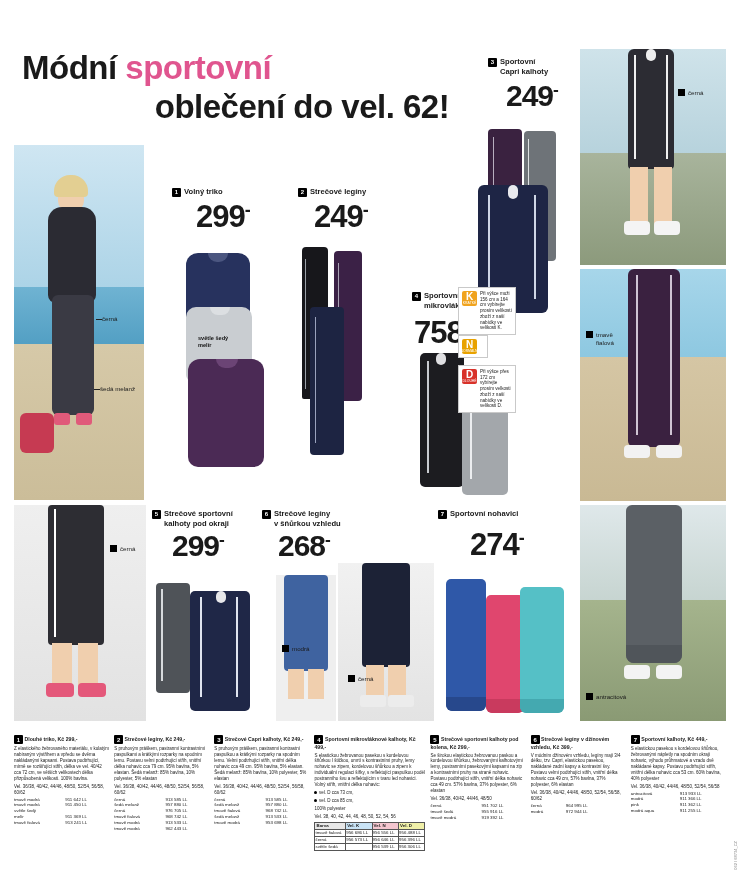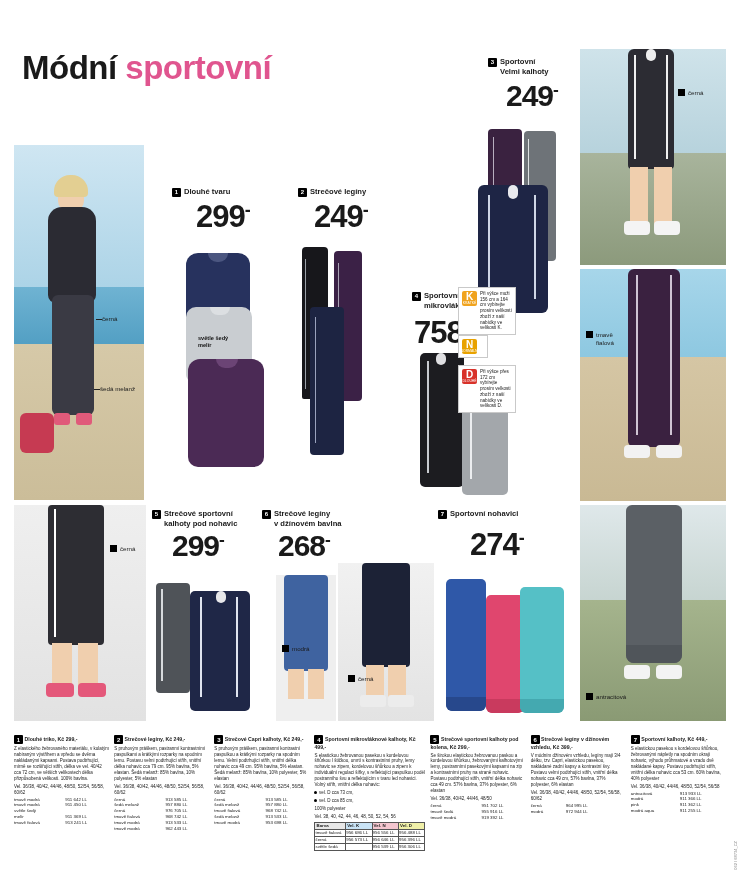--- a/index.html
+++ b/index.html
@@ -123,20 +123,21 @@
   }
   .divider { position:absolute; background:#fff; }
 </style>
 </head>
 <body>
 
 <div class="page">
 
   <div class="headline">
     <span>Módní </span><span class="pink">sportovní</span>
+    <span class="l2">oblečení do vel. 62!</span>
   </div>
 
   <div class="photo sea" style="left:14px; top:110px; width:130px; height:355px;">
 
     <div class="abs" style="left:0;top:0;width:100%;height:44%;background:linear-gradient(#cfe6f2,#a9d2e6);"></div>
     <div class="abs" style="left:0;top:40%;width:100%;height:18%;background:linear-gradient(#6fb3d2,#4f9dc2);"></div>
     <div class="abs" style="left:0;top:56%;width:100%;height:44%;background:linear-gradient(#d6c9a8,#cbbd99);"></div>
 
     <div class="abs" style="left:44px;top:36px;width:26px;height:30px;background:#f0cfae;border-radius:13px 13px 10px 10px;"></div>
     <div class="abs" style="left:40px;top:30px;width:34px;height:22px;background:#e3cf92;border-radius:16px 16px 4px 4px;"></div>
@@ -145,21 +146,21 @@
     <div class="abs" style="left:40px;top:268px;width:16px;height:12px;background:#e05a7a;border-radius:3px;"></div>
     <div class="abs" style="left:62px;top:268px;width:16px;height:12px;background:#e05a7a;border-radius:3px;"></div>
     <div class="abs" style="left:6px;top:268px;width:34px;height:40px;background:#c63a52;border-radius:6px;"></div>
     <div class="cap" style="left:88px; top:170px;">černá</div>
     <div class="cap" style="left:86px; top:240px;">šedá melanž</div>
     <div class="abs" style="left:82px;top:174px;width:6px;height:.6px;background:#222;"></div>
     <div class="abs" style="left:80px;top:244px;width:6px;height:.6px;background:#222;"></div>
   </div>
 
   <div class="itemhead" style="left:172px; top:152px;">
-    <span class="badge">1</span><span>Dlouhé tvaru</span>
+    <span class="badge">1</span><span>Volný triko</span>
   </div>
   <div class="price" style="left:196px; top:164px; font-size:31px;">
     <span>299</span><span class="cur">-</span>
   </div>
 
   <div class="tee" style="left:186px; top:218px; width:64px; height:84px; background:#27325e; border-radius:12px 12px 6px 6px;">
     <div class="abs" style="left:22px;top:0;width:20px;height:9px;border-radius:0 0 10px 10px;background:#4b5680;"></div>
   </div>
   <div class="lblw" style="left:196px; top:232px; font-weight:bold;">tmavě modrá</div>
 
@@ -190,21 +191,21 @@
   </div>
   <div class="lblw" style="left:338px; top:238px; font-weight:bold;">tmavě<br>fialová</div>
 
   <div class="pant" style="left:310px; top:272px; width:34px; height:148px; background:#1d2442; border-radius:4px;">
     <div class="abs" style="left:5px;top:10px;width:1.4px;height:126px;background:#9aa2bd;"></div>
   </div>
   <div class="lblw" style="left:314px; top:290px; font-weight:bold;">tmavě<br>modrá</div>
 
   <div class="itemhead" style="left:488px; top:22px;">
     <span class="badge">3</span><span>Sportovní</span><br>
-    <span style="margin-left:12px;">Velmi kalhoty</span>
+    <span style="margin-left:12px;">Capri kalhoty</span>
   </div>
   <div class="price" style="left:506px; top:44px; font-size:30px;">
     <span>249</span><span class="cur">-</span>
   </div>
 
   <div class="pant" style="left:488px; top:94px; width:34px; height:122px; background:#3a2240; border-radius:4px;">
     <div class="abs" style="left:5px;top:8px;width:1.4px;height:100px;background:#b7aebf;"></div>
   </div>
   <div class="lblw" style="left:492px; top:112px; font-weight:bold;">tmavě<br>fialová</div>
 
@@ -306,41 +307,41 @@
     <div class="abs" style="left:38px;top:138px;width:20px;height:44px;background:#f0cfae;"></div>
     <div class="abs" style="left:64px;top:138px;width:20px;height:44px;background:#f0cfae;"></div>
     <div class="abs" style="left:32px;top:178px;width:28px;height:14px;background:#e4587a;border-radius:4px;"></div>
     <div class="abs" style="left:64px;top:178px;width:28px;height:14px;background:#e4587a;border-radius:4px;"></div>
     <div class="abs" style="left:96px;top:40px;width:7px;height:7px;background:#000;"></div>
     <div class="cap" style="left:106px; top:40px;">černá</div>
   </div>
 
   <div class="itemhead" style="left:152px; top:474px;">
     <span class="badge">5</span><span>Strečové sportovní</span><br>
-    <span style="margin-left:12px;">kalhoty pod nohavic</span>
+    <span style="margin-left:12px;">kalhoty pod okraji</span>
   </div>
   <div class="price" style="left:172px; top:494px; font-size:30px;">
     <span>299</span><span class="cur">-</span>
   </div>
 
   <div class="pant" style="left:156px; top:548px; width:34px; height:110px; background:#4f5358; border-radius:4px;">
     <div class="abs" style="left:5px;top:6px;width:1.6px;height:92px;background:#d7dadd;"></div>
   </div>
   <div class="lblw" style="left:160px; top:560px; font-weight:bold;">tmavě<br>šedá</div>
 
   <div class="pant" style="left:190px; top:556px; width:60px; height:120px; background:#1f2747; border-radius:5px;">
     <div class="abs" style="left:10px;top:6px;width:1.8px;height:100px;background:#dfe4ef;"></div>
     <div class="abs" style="left:46px;top:6px;width:1.8px;height:100px;background:#dfe4ef;"></div>
     <div class="abs" style="left:26px;top:0;width:10px;height:12px;background:#e7e7ea;border-radius:5px;"></div>
   </div>
   <div class="lblw" style="left:196px; top:576px; font-weight:bold;">tmavě<br>modrá</div>
 
   <div class="itemhead" style="left:262px; top:474px;">
     <span class="badge">6</span><span>Strečové legíny</span><br>
-    <span style="margin-left:12px;">v džínovém bavlna</span>
+    <span style="margin-left:12px;">v šňůrkou vzhledu</span>
   </div>
   <div class="price" style="left:278px; top:494px; font-size:30px;">
     <span>268</span><span class="cur">-</span>
   </div>
 
   <div class="photo studio" style="left:276px; top:540px; width:60px; height:146px;">
     <div class="abs" style="left:0;top:0;width:100%;height:100%;background:#efefef;"></div>
     <div class="abs" style="left:8px;top:0;width:44px;height:96px;background:#3f63a0;border-radius:4px;"></div>
     <div class="abs" style="left:12px;top:94px;width:16px;height:30px;background:#f0cfae;"></div>
     <div class="abs" style="left:32px;top:94px;width:16px;height:30px;background:#f0cfae;"></div>

